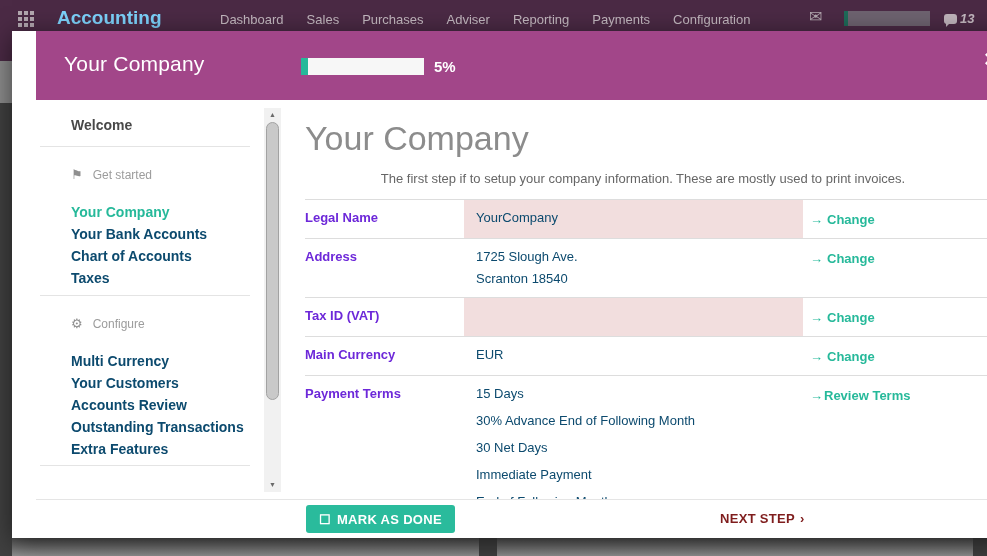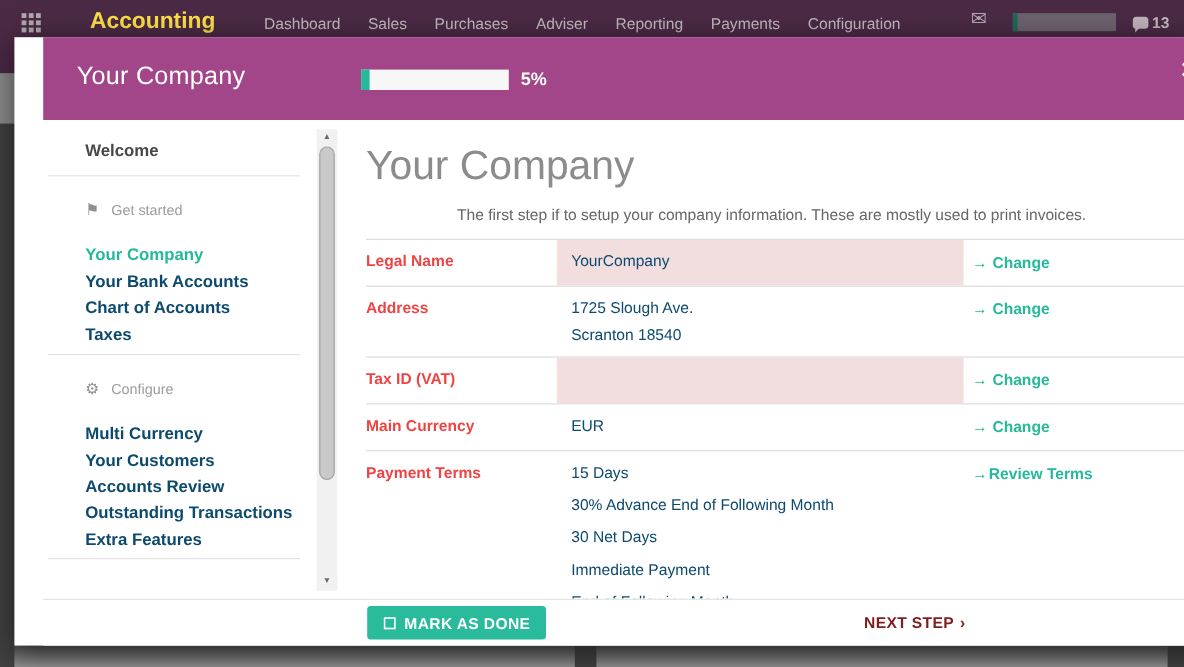--- a/index.html
+++ b/index.html
@@ -6,26 +6,26 @@
   body{
     width:987px;height:556px;position:relative;overflow:hidden;
     background:#414141;
     font-family:"Liberation Sans", sans-serif;
     -webkit-font-smoothing:antialiased;
   }
   
   .nav{position:absolute;top:0;left:0;width:987px;height:61px;background:#4b2a45;}
   .apps-icon{position:absolute;left:18px;top:11px;display:grid;grid-template-columns:repeat(3,4px);grid-gap:2px;}
   .apps-icon i{width:4px;height:4px;background:#b3a8b0;display:block;}
-  .brand{position:absolute;left:75px;top:7px;font-size:19px;font-weight:700;color:#fde047;}
+  .brand{position:absolute;left:57px;top:7px;font-size:19px;font-weight:700;color:#7dd3fc;}
   .nav-menu{position:absolute;left:220px;top:12px;display:flex;gap:23px;font-size:13px;color:#c4b9c0;white-space:nowrap;}
   .nav-item{cursor:pointer;}
   .envelope-icon{position:absolute;left:809px;top:9px;color:#b3a8b0;font-size:16px;line-height:16px;}
   .redact{position:absolute;left:844px;top:11px;width:82px;height:15px;background:#6e6370;border-left:4px solid #1e6a59;}
-  .chat{position:absolute;left:944px;top:11px;display:flex;align-items:center;gap:3px;color:#c4b9c0;font-size:13px;font-weight:700;}
+  .chat{position:absolute;left:944px;top:11px;display:flex;align-items:center;gap:3px;color:#c4b9c0;font-size:13px;font-weight:700;font-style:italic;}
   .chat-bubble{width:13px;height:10px;background:#bfb4bb;border-radius:3px;position:relative;display:inline-block;}
   .chat-bubble:after{content:"";position:absolute;left:2px;bottom:-3px;border:3px solid transparent;border-top-color:#bfb4bb;border-left-color:#bfb4bb;}
   .ctrlstrip{position:absolute;top:61px;left:0;width:987px;height:42px;background:#8d8d8d;}
   .bpanel{position:absolute;top:538px;height:18px;background:linear-gradient(#515151,#929292);}
   .bpanel.left{left:12px;width:467px;}
   .bpanel.right{left:497px;width:476px;}
 
   
   .modal{position:absolute;left:12px;top:31px;width:975px;height:507px;background:#fff;box-shadow:0 5px 25px rgba(0,0,0,.55);padding-left:24px;}
   .mhead{position:relative;height:69px;background:#a24689;color:#fff;}
@@ -54,21 +54,21 @@
   .sarrow.up{top:0;}
   .sarrow.down{bottom:0;}
   .sthumb{position:absolute;left:2px;top:14px;width:13px;height:278px;background:#c9c9c9;border:1px solid #a2a2a2;border-radius:7px;box-sizing:border-box;cursor:pointer;}
 
   
   .main{position:relative;flex:1;box-sizing:border-box;padding:18px 30px 0 23px;overflow:hidden;}
   .mh1{font-size:34px;font-weight:300;color:#8c8c8c;line-height:40px;}
   .mdesc{margin-top:13px;font-size:13px;color:#666;text-align:center;}
   .mtable{margin-top:13px;width:684px;border-top:1px solid #ddd;}
   .trow{display:flex;border-bottom:1px solid #ddd;}
-  .tlabel{width:159px;box-sizing:border-box;padding:10px 8px 10px 0;font-size:13px;font-weight:700;color:#ef4444;line-height:16px;}
+  .tlabel{width:159px;box-sizing:border-box;padding:10px 8px 10px 0;font-size:13px;font-weight:700;color:#6d28d9;line-height:16px;}
   .tvalue{width:339px;box-sizing:border-box;padding:10px 12px;font-size:13px;color:#0c4a6e;line-height:16px;}
   .tvalue.pink{background:#f2dede;}
   .taction{flex:1;box-sizing:border-box;padding:10px 0 10px 7px;}
   .tlink{color:#26b99a;font-size:13px;font-weight:700;text-decoration:none;display:inline-flex;align-items:center;gap:4px;cursor:pointer;}
   .tlink.tight{gap:1px;}
   .tlink .arr{font-weight:700;}
   .vline + .vline{margin-top:6px;}
   .vline.sp{margin-bottom:11px;}
   .vline.sp:last-child{margin-bottom:0;}
   

